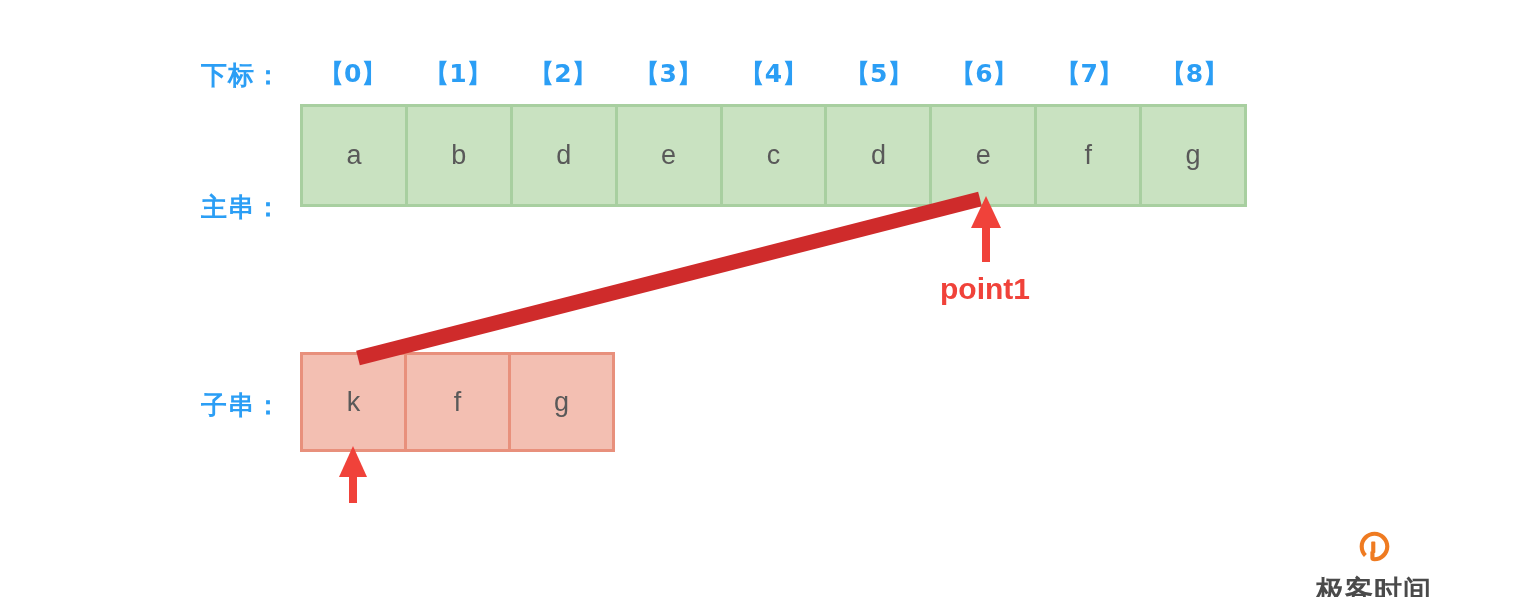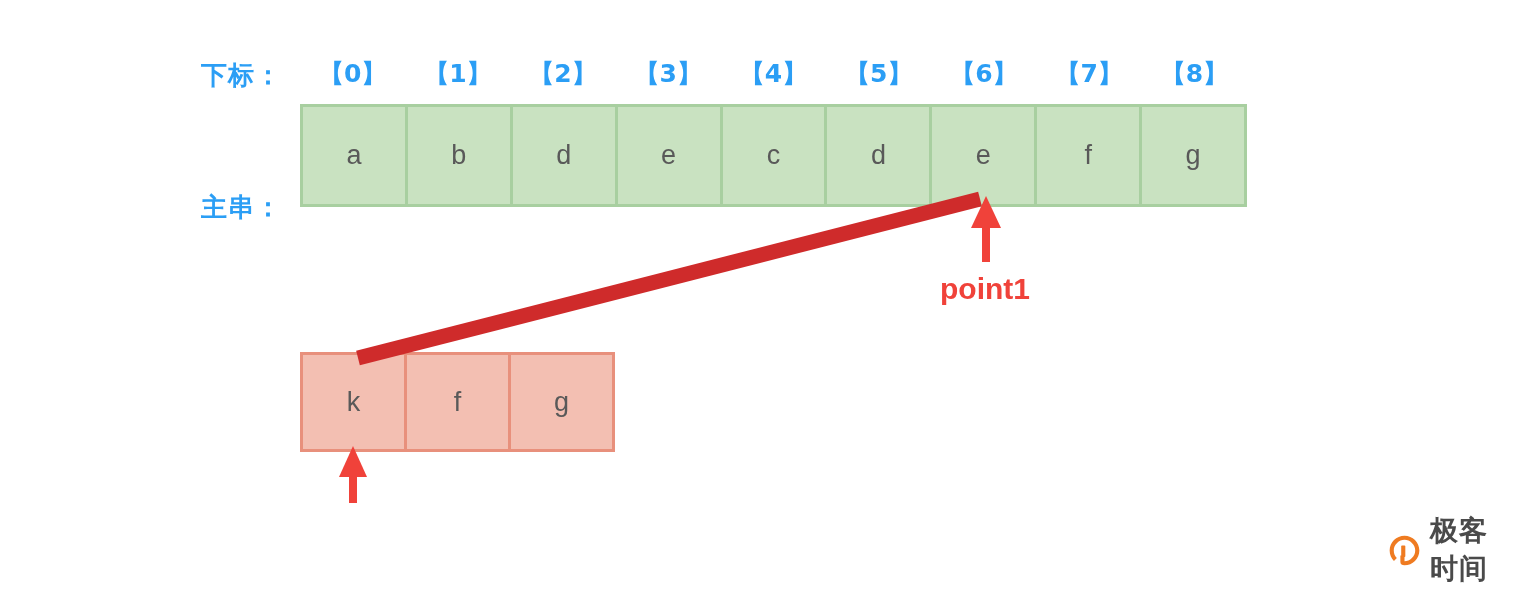--- a/index.html
+++ b/index.html
@@ -121,26 +121,27 @@
     font-weight: 700;
     white-space: nowrap;
     text-align: center;
   }
   #point1-label { left: 885px; top: 272px; width: 200px; }
   #point2-label { left: 253px; top: 510px; width: 200px; }
 
   
   #watermark {
     position: absolute;
-    left: 1388px;
+    left: 1316px;
     top: 530px;
     height: 40px;
     display: flex;
     align-items: center;
     gap: 9px;
+    flex-direction: column;
   }
   #watermark .mark-logo {
     width: 33px;
     height: 33px;
     flex: none;
   }
   #watermark .mark-text {
     color: #4a4a4a;
     font-size: 28px;
     font-weight: 700;
@@ -150,20 +151,21 @@
 </style>
 </head>
 <body>
 
 <div id="stage">
 
   <div class="row-label" id="label-index">下标：</div>
 
   <div class="row-label" id="label-main">主串：</div>
 
+  <div class="row-label" id="label-sub">子串：</div>
 
   <div id="index-row">
     <div class="idx">【0】</div>
     <div class="idx">【1】</div>
     <div class="idx">【2】</div>
     <div class="idx">【3】</div>
     <div class="idx">【4】</div>
     <div class="idx">【5】</div>
     <div class="idx">【6】</div>
     <div class="idx">【7】</div>

